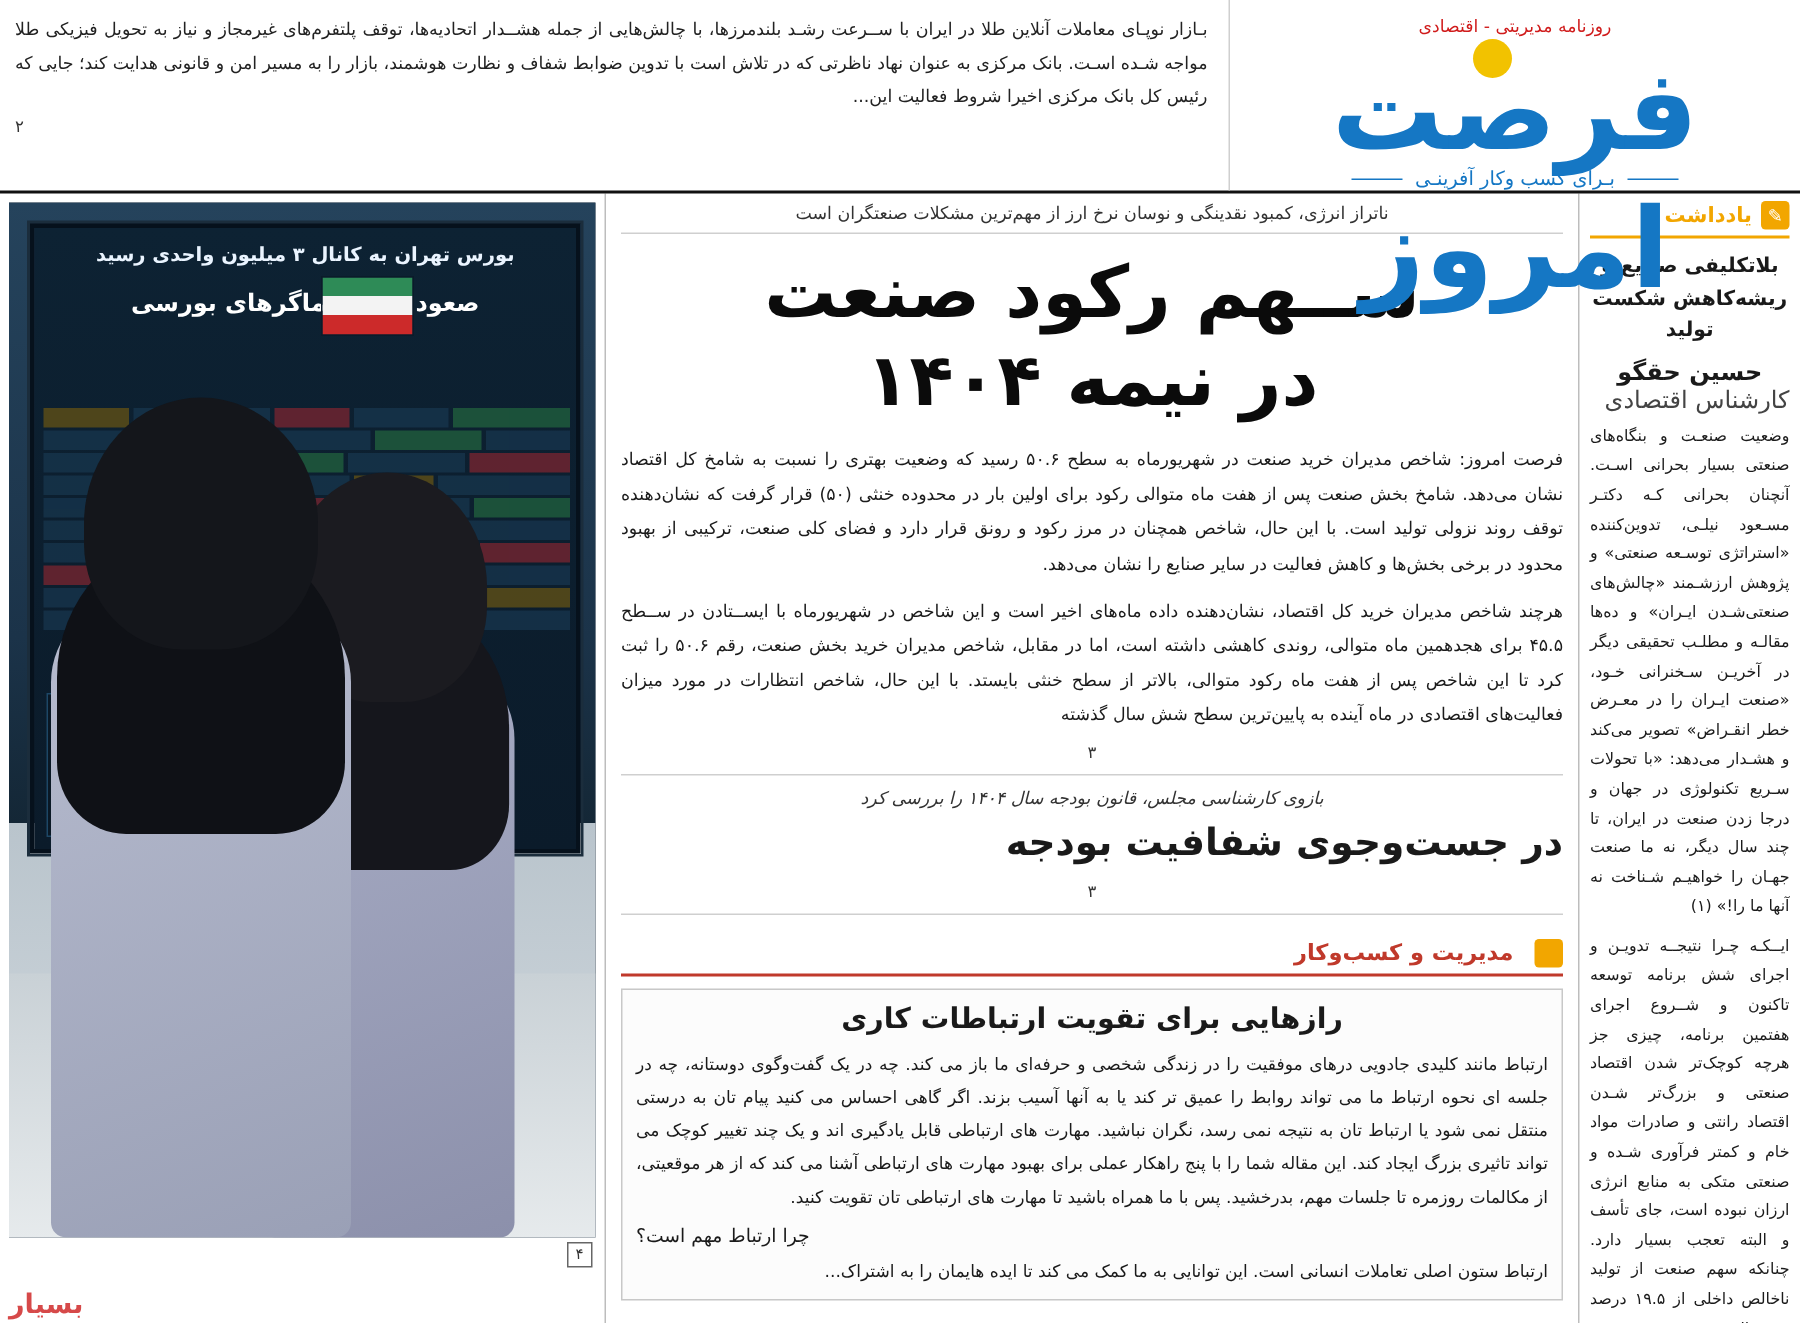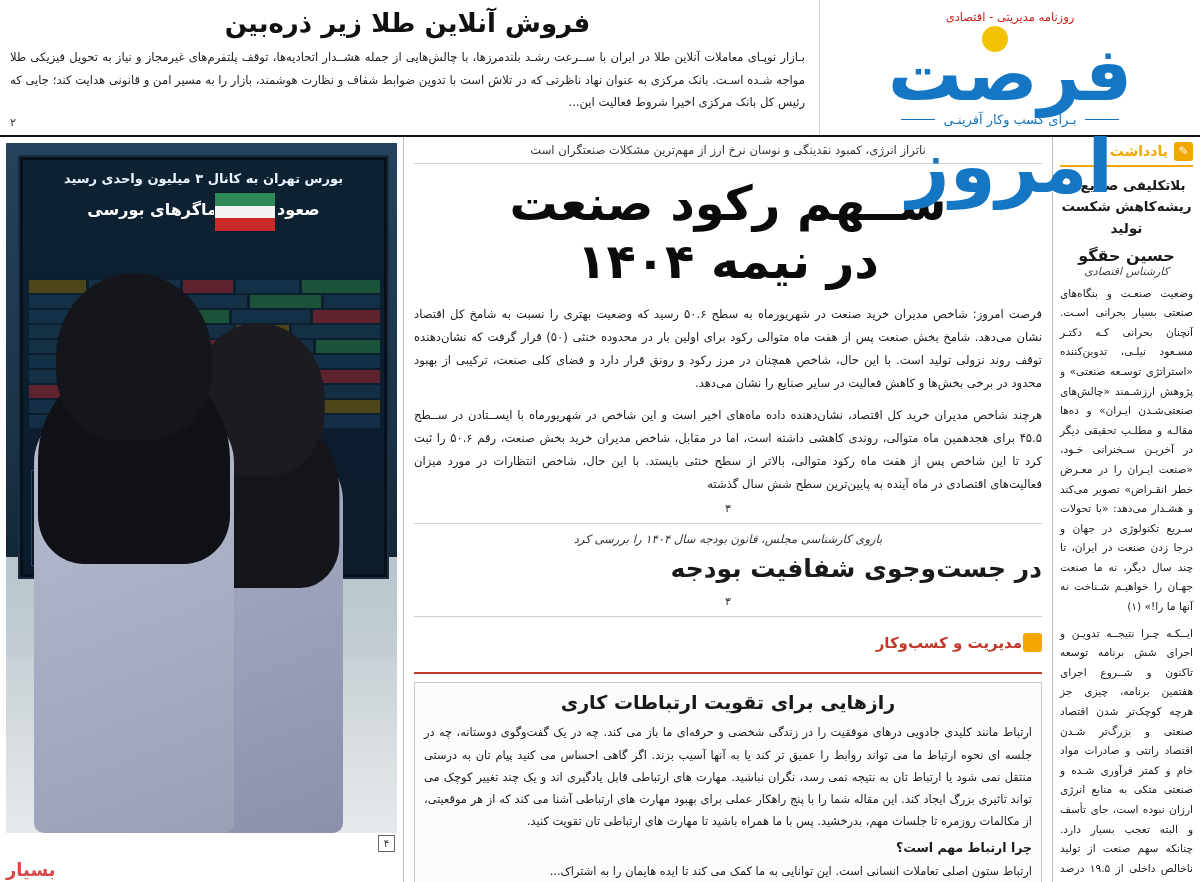--- a/index.html
+++ b/index.html
@@ -100,21 +100,21 @@
     border-bottom: 2px solid #f2a600;
     padding: 5px 0 4px 0; margin-bottom: 6px;
   }
   .sb-head .badge {
     width: 19px; height: 19px; background: #f2a600; border-radius: 3px;
     display: flex; align-items: center; justify-content: center; color: #fff; font-size: 12px;
   }
   .sb-head .t { font-size: 14px; font-weight: bold; color: #f2a600; }
   .sb-title { font-size: 13.5px; font-weight: bold; line-height: 1.6; text-align: center; margin: 2px 0 6px; }
   .sb-author { font-size: 16px; font-weight: bold; text-align: center; }
-  .sb-role { font-size: 11px; text-align: center; color: #444; margin-bottom: 6px; font-style: italic; }
+  .sb-role { font-size: 16px; text-align: right; color: #444; margin-bottom: 6px; }
   .sb-body p { font-size: 10.6px; line-height: 1.85; text-align: justify; color: #1b1b1b; }
   .sb-body p + p { margin-top: 7px; }
 
   
   .main { flex: 1; display: flex; flex-direction: row; }
 
   
   .photo-col {
     width: 404px;
     border-right: 1px solid #bdbdbd;
@@ -204,31 +204,31 @@
     margin: 10px 0 12px 0; letter-spacing: -1px; color: #0b0b0b;
   }
   .mid-body p { font-size: 11.6px; line-height: 2.0; text-align: justify; color: #1b1b1b; }
   .mid-body p + p { margin-top: 8px; }
   .pg-center { text-align: center; font-size: 11px; color: #333; margin: 6px 0 4px; }
   .hr-dot { border: none; border-top: 1px solid #cfcfcf; margin: 4px 0 8px; }
   .mid-over2 { font-size: 11.6px; color: #333; text-align: center; font-style: italic; }
   .mid-head2 { font-size: 25px; font-weight: bold; margin: 8px 0 6px; }
 
   .sec-head {
-    display: flex; align-items: center; gap: 1px; justify-content: flex-start;
-    border-bottom: 2px solid #c0392b; padding-bottom: 20px; margin: 8px 0 8px;
+    display: flex; align-items: center; gap: 14px; justify-content: flex-start;
+    border-bottom: 2px solid #c0392b; padding-bottom: 4px; margin: 8px 0 8px;
   }
   .sec-head .badge { width: 19px; height: 19px; background: #f2a600; border-radius: 3px; }
   .sec-head .t { font-size: 15px; font-weight: bold; color: #c0392b; }
   .box {
     border: 1px solid #c8c8c8; padding: 8px 9px; background: #fcfcfc;
   }
   .box h3 { font-size: 19px; font-weight: bold; text-align: center; margin-bottom: 8px; }
   .box p { font-size: 11.4px; line-height: 1.95; text-align: justify; }
-  .box .sub { font-size: 12.5px; font-weight: bold; text-align: right; margin: 7px 0 5px; }
+  .box .sub { font-size: 12.5px; font-weight: normal; text-align: left; margin: 7px 0 5px; }
 
   
   .wm {
     position: absolute; left: 6px; bottom: 2px; color: #d02a2a; font-size: 18px; font-weight: bold;
     opacity: .85;
   }
 </style>
 </head>
 <body>
 
@@ -240,21 +240,20 @@
     <div class="mh-logo">
       <div class="mh-kicker">روزنامه مدیریتی - اقتصادی</div>
       <div class="logo-wrap">
         <div class="logo-dot"></div>
         <div class="logo-text">فرصت امروز</div>
       </div>
       <div class="mh-slogan">بـرای کسب وکار آفرینـی</div>
     </div>
 
     <div class="mh-lead">
-      <h2>فروش آنلاین طلا زیر ذره‌بین</h2>
       <p>بـازار نوپـای معاملات آنلاین طلا در ایران با ســرعت رشـد بلندمرزها، با چالش‌هایی از جمله هشــدار اتحادیه‌ها، توقف پلتفرم‌های غیرمجاز و نیاز به تحویل فیزیکی طلا مواجه شـده اسـت. بانک مرکزی به عنوان نهاد ناظرتی که در تلاش است با تدوین ضوابط شفاف و نظارت هوشمند، بازار را به مسیر امن و قانونی هدایت کند؛ جایی که رئیس کل بانک مرکزی اخیرا شروط فعالیت این...</p>
       <div class="pg">۲</div>
     </div>
 
   </div>
 
   <div class="content">
 
     <div class="sidebar">
       <div class="sb-head">

